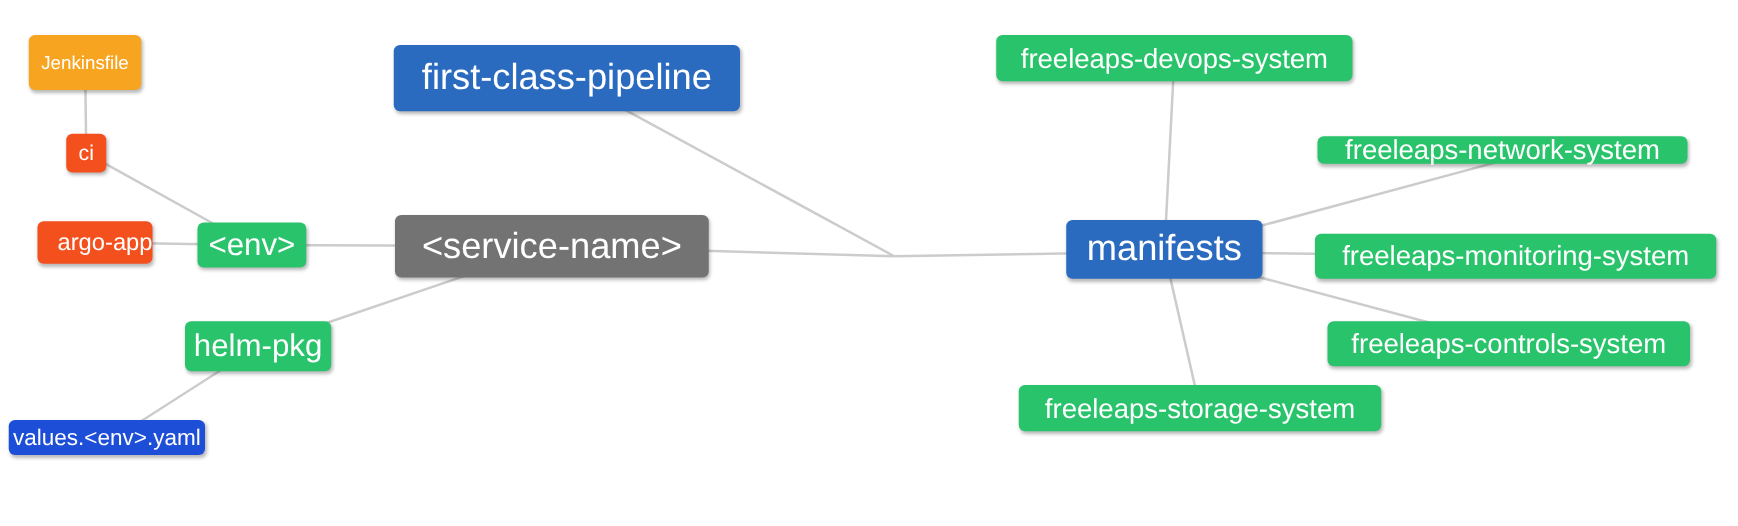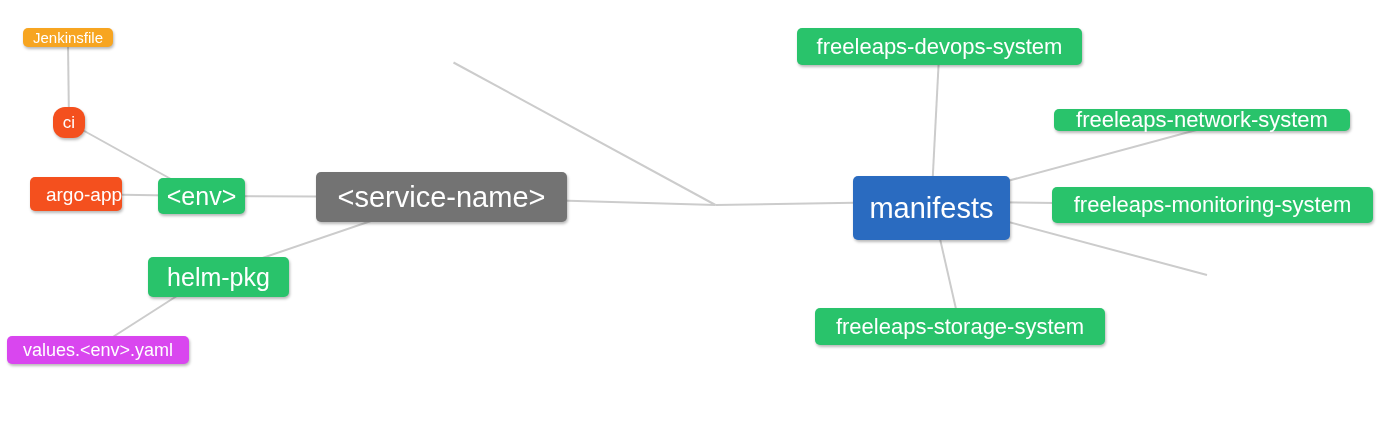--- a/index.html
+++ b/index.html
@@ -59,26 +59,28 @@
       <line x1="453.5" y1="62.5" x2="715.5" y2="205" stroke="#cccccc" stroke-width="2"></line>
       <line x1="441.5" y1="197" x2="715.5" y2="205" stroke="#cccccc" stroke-width="2"></line>
       <line x1="715.5" y1="205" x2="931.5" y2="201.5" stroke="#cccccc" stroke-width="2"></line>
       <line x1="931.5" y1="201.5" x2="939.5" y2="46.5" stroke="#cccccc" stroke-width="2"></line>
       <line x1="931.5" y1="201.5" x2="1202" y2="128.5" stroke="#cccccc" stroke-width="2"></line>
       <line x1="931.5" y1="201.5" x2="1212.5" y2="205" stroke="#cccccc" stroke-width="2"></line>
       <line x1="931.5" y1="201.5" x2="1207" y2="275" stroke="#cccccc" stroke-width="2"></line>
       <line x1="931.5" y1="201.5" x2="960" y2="326.5" stroke="#cccccc" stroke-width="2"></line>
     </svg>
   <div id="nodes">
-      <div class="node fs15" style="left: 23px; top: 28px; width: 90px; height: 19px; background: rgb(247, 165, 33);">Jenkinsfile</div>
-      <div class="node fs17" style="left: 53px; top: 107px; width: 32px; height: 31px; background: rgb(244, 80, 30); border-radius: 12px;">ci</div>
+      <div class="node fs15" style="left: 23px; top: 28px; width: 90px; height: 44px; background: rgb(247, 165, 33);">Jenkinsfile</div>
+      <div class="node fs17" style="left: 53px; top: 107px; width: 32px; height: 31px; background: rgb(244, 80, 30);">ci</div>
       <div class="node fs19" style="left: 30px; top: 177px; width: 92px; height: 34px; background: rgb(244, 80, 30);">argo-app</div>
       <div class="node fs25" style="left: 158px; top: 178px; width: 87px; height: 36px; background: rgb(41, 195, 107);">&lt;env&gt;</div>
-      <div class="node fs25" style="left: 148px; top: 257px; width: 141px; height: 40px; background: rgb(41, 195, 107);">helm-pkg</div>
-      <div class="node fs18" style="left: 7px; top: 336px; width: 182px; height: 28px; background: #d946ef; text-align: right;">values.&lt;env&gt;.yaml</div>
+      <div class="node fs25" style="left: 148px; top: 257px; width: 117px; height: 40px; background: rgb(41, 195, 107);">helm-pkg</div>
+      <div class="node fs18" style="left: 7px; top: 336px; width: 157px; height: 28px; background: #1d4ed8; text-align: right;">values.&lt;env&gt;.yaml</div>
+      <div class="node fs29" style="left: 315px; top: 36px; width: 277px; height: 53px; background: rgb(42, 107, 192);">first-class-pipeline</div>
       <div class="node fs29" style="left: 316px; top: 172px; width: 251px; height: 50px; background: #737373;">&lt;service-name&gt;</div>
-      <div class="node fs29" style="left: 853px; top: 176px; width: 157px; height: 64px; background: rgb(42, 107, 192);">manifests</div>
+      <div class="node fs29" style="left: 853px; top: 176px; width: 157px; height: 47px; background: rgb(42, 107, 192);">manifests</div>
       <div class="node fs22" style="left: 797px; top: 28px; width: 285px; height: 37px; background: rgb(41, 195, 107);">freeleaps-devops-system</div>
       <div class="node fs22" style="left: 1054px; top: 109px; width: 296px; height: 22px; background: rgb(41, 195, 107);">freeleaps-network-system</div>
       <div class="node fs22" style="left: 1052px; top: 187px; width: 321px; height: 36px; background: rgb(41, 195, 107);">freeleaps-monitoring-system</div>
+      <div class="node fs22" style="left: 1062px; top: 257px; width: 290px; height: 36px; background: rgb(41, 195, 107);">freeleaps-controls-system</div>
       <div class="node fs22" style="left: 815px; top: 308px; width: 290px; height: 37px; background: rgb(41, 195, 107);">freeleaps-storage-system</div>
     </div>
 </div>
 
 </body></html>

